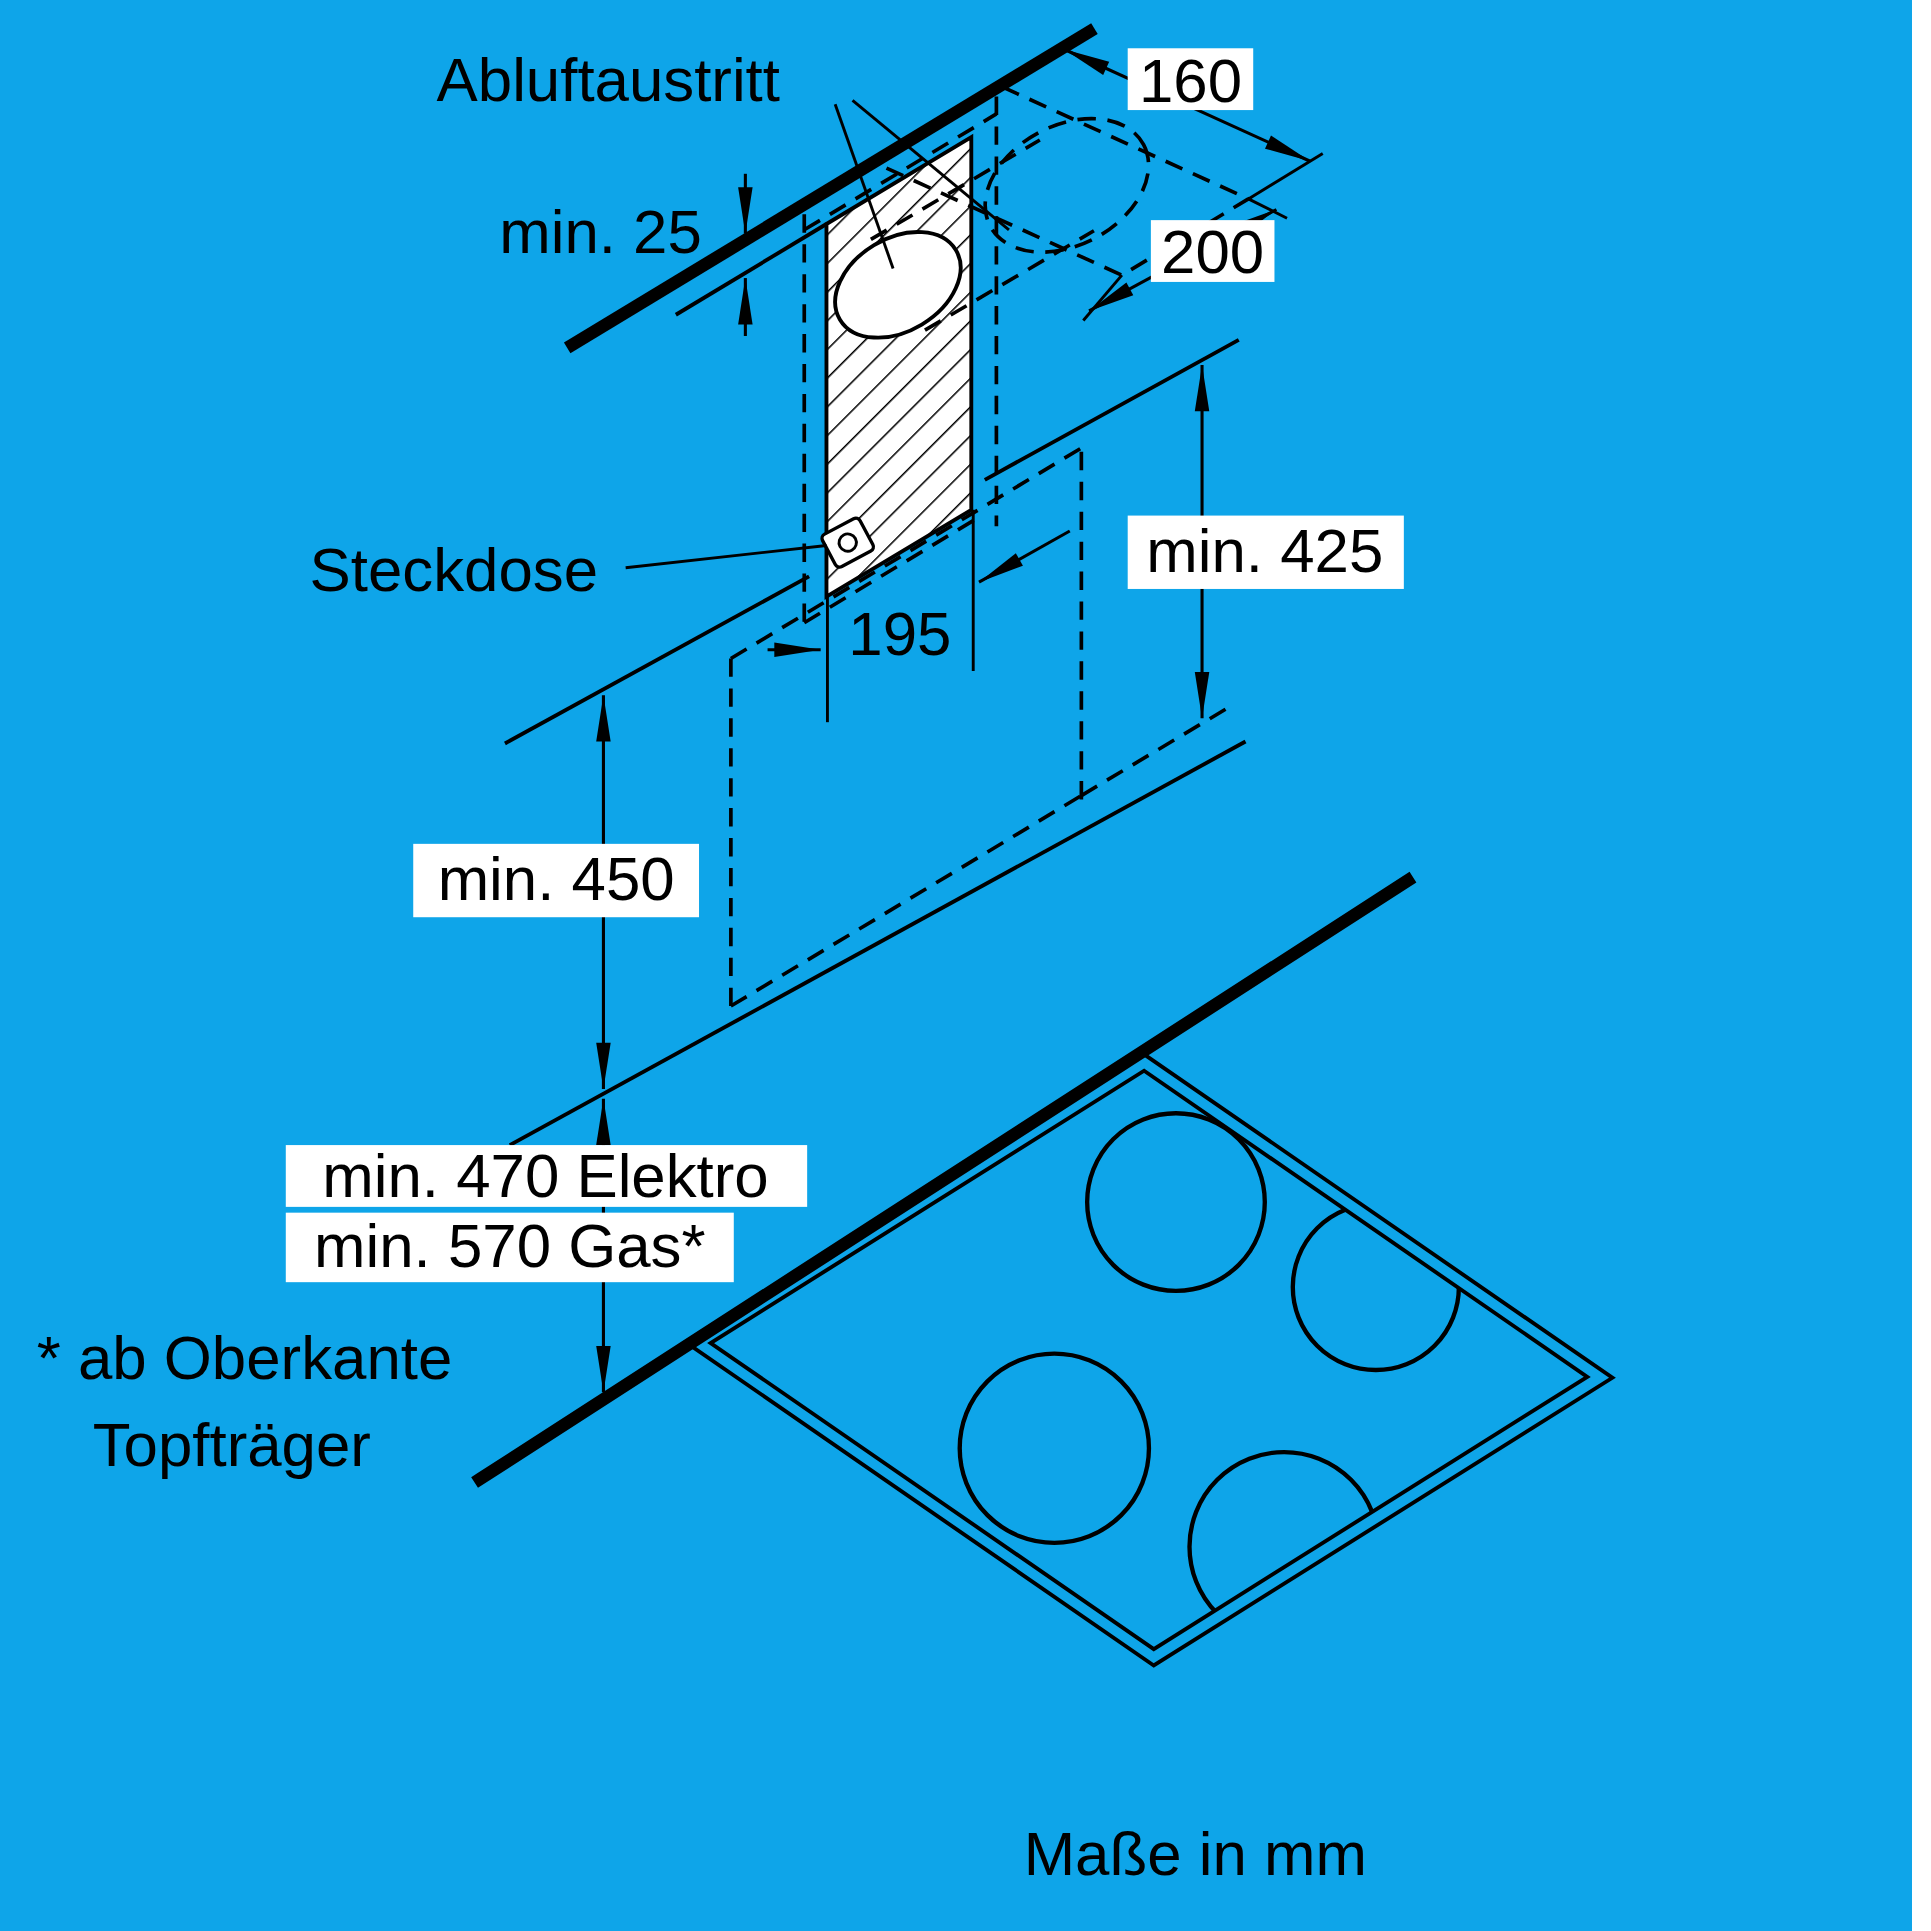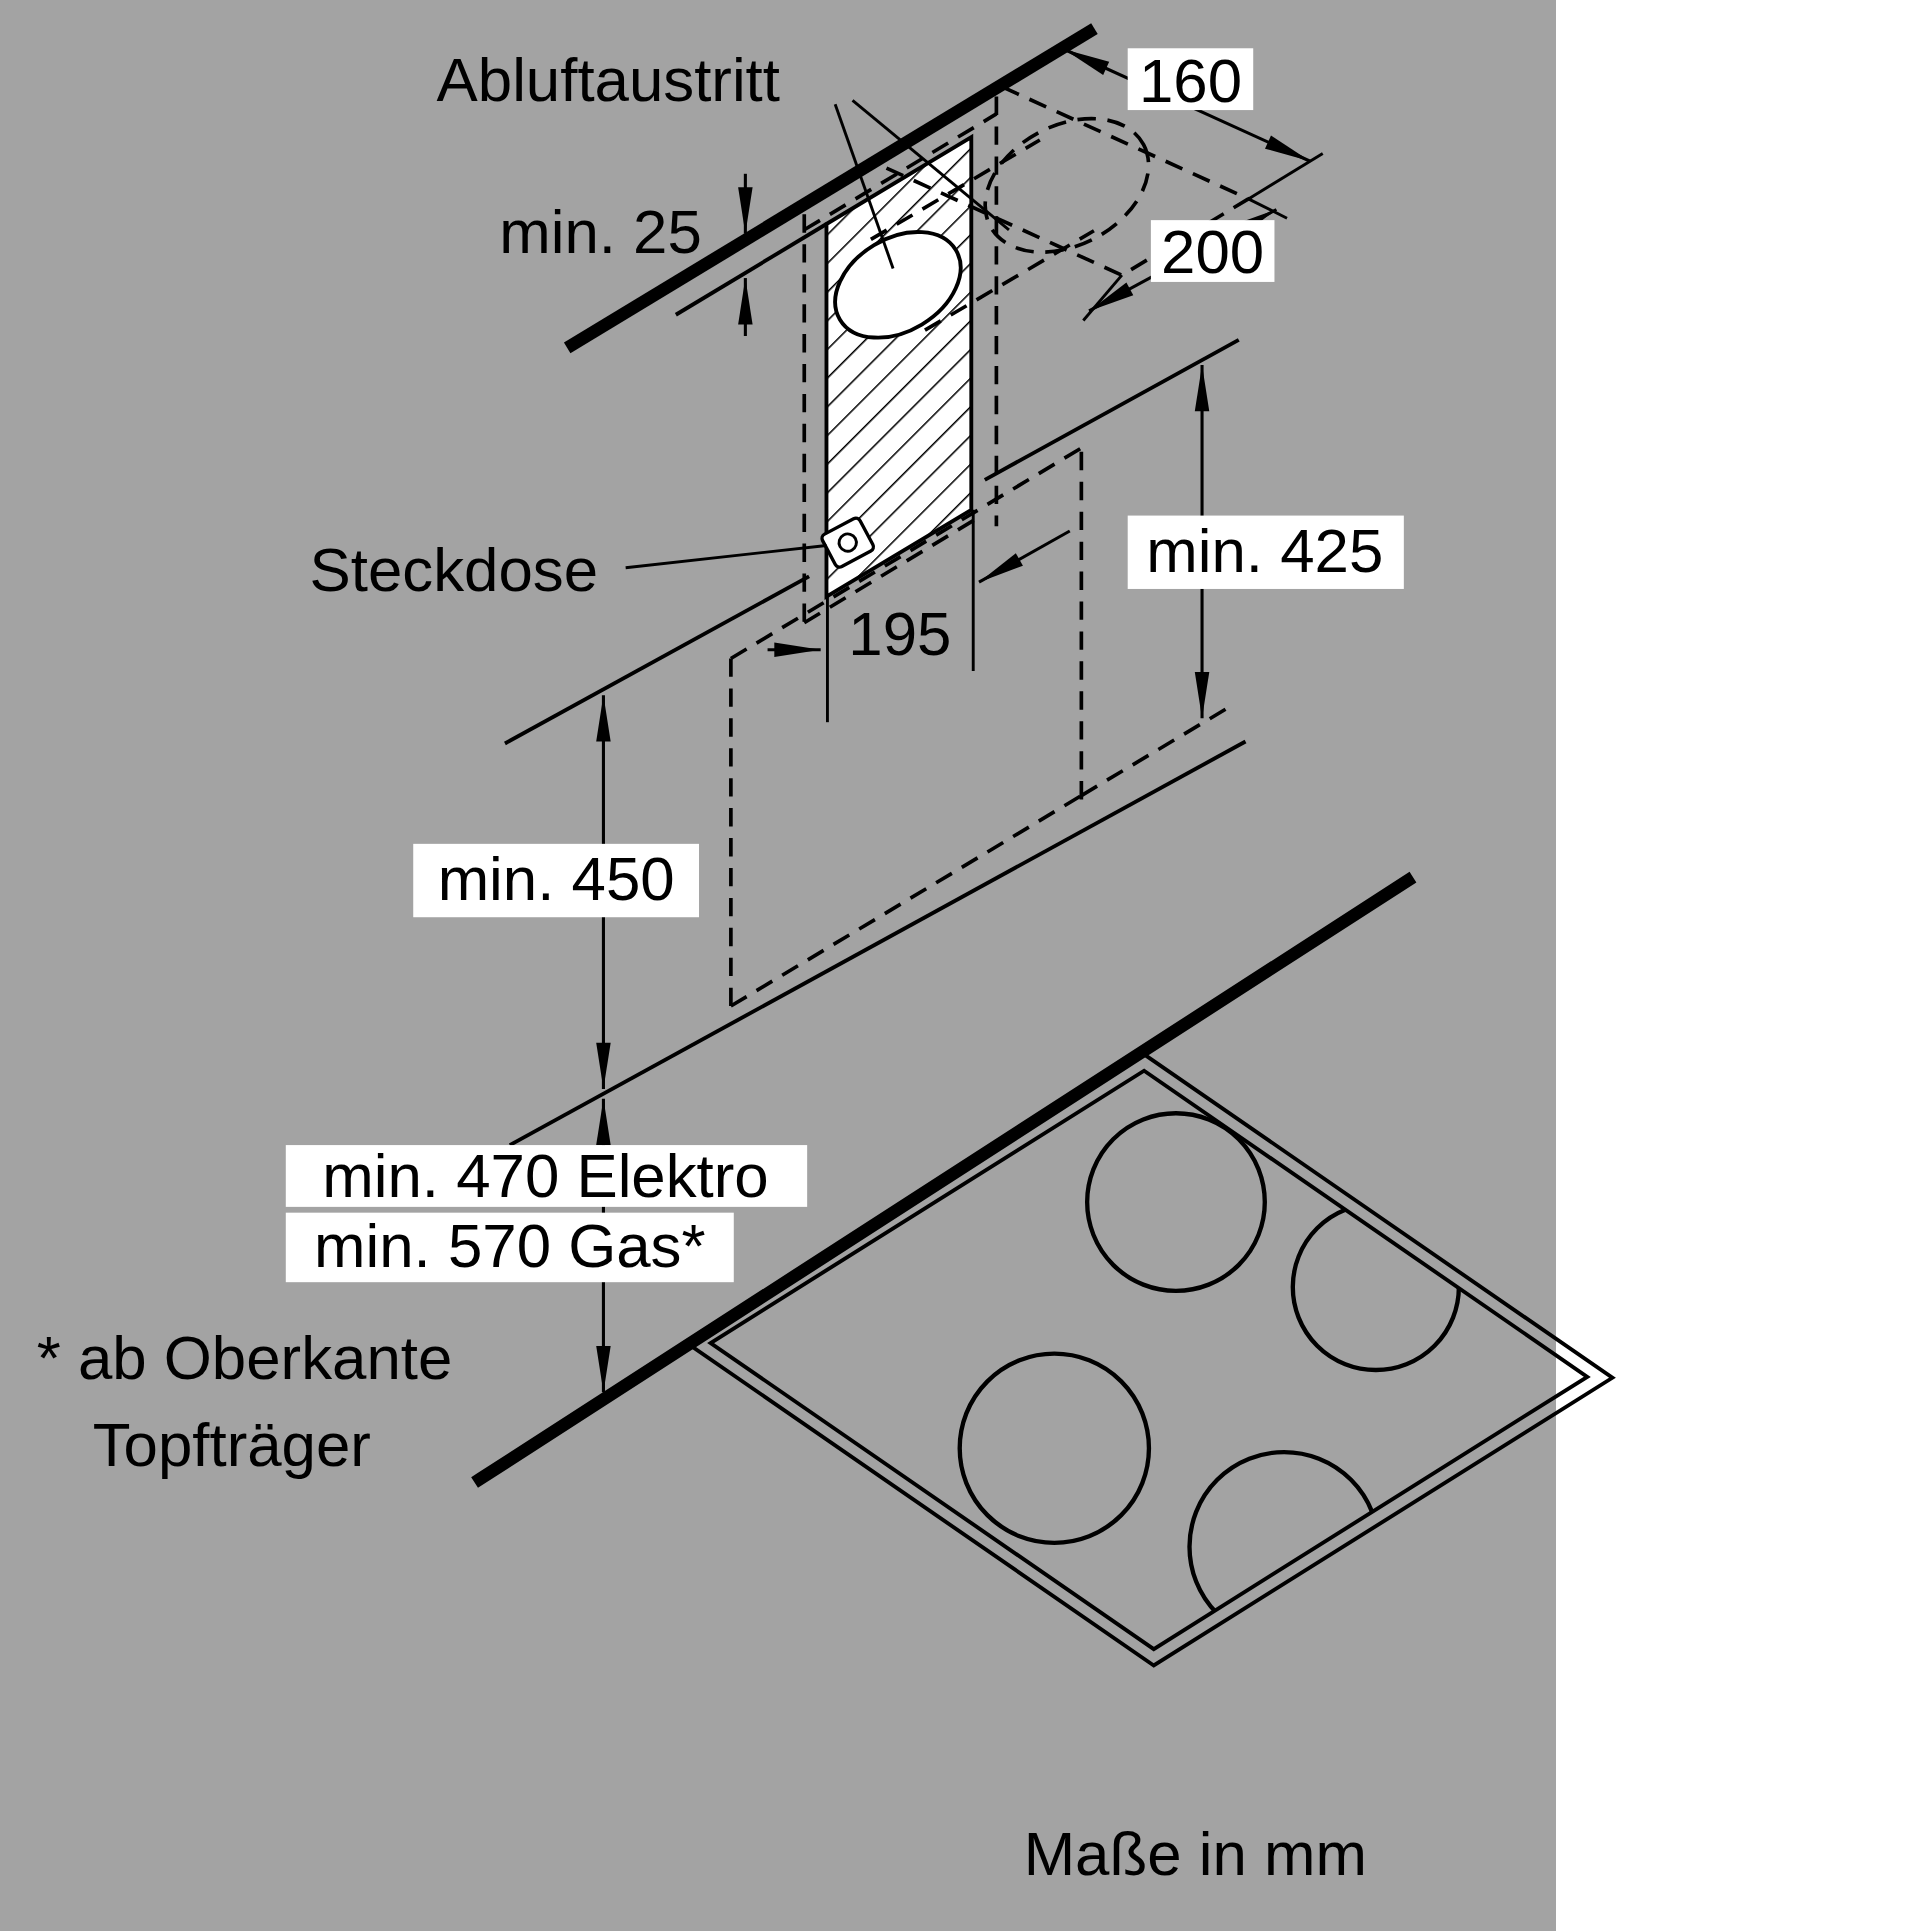--- a/index.html
+++ b/index.html
@@ -5,23 +5,23 @@
   html, body {
     margin: 0;
     padding: 0;
     width: 1931px;
     height: 1931px;
     background: #ffffff;
     font-family: "Liberation Sans", sans-serif;
   }
   .stage {
     position: relative;
-    width: 1556px;
+    width: 1912px;
     height: 1931px;
-    background: #a3a3a3;
+    background: #0ea5e9;
   }
   svg { display: block; }
   text {
     font-family: "Liberation Sans", sans-serif;
     fill: #000000;
     font-size: 64px;
   }
   .thick { stroke: #000; stroke-width: 13; fill: none; stroke-linecap: square; }
   .thin  { stroke: #000; stroke-width: 4;  fill: none; }
   .xline { stroke: #000; stroke-width: 3;  fill: none; }

